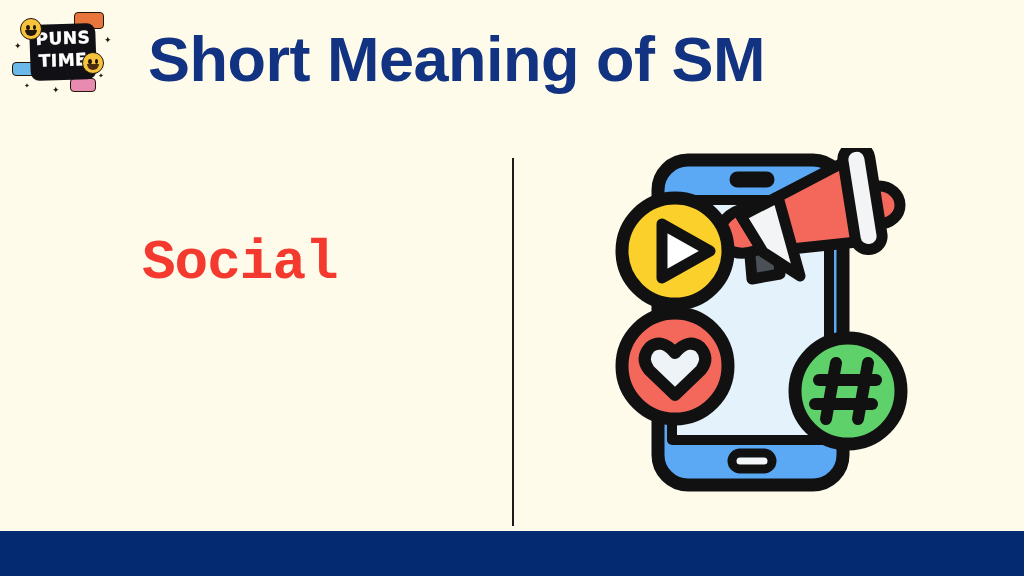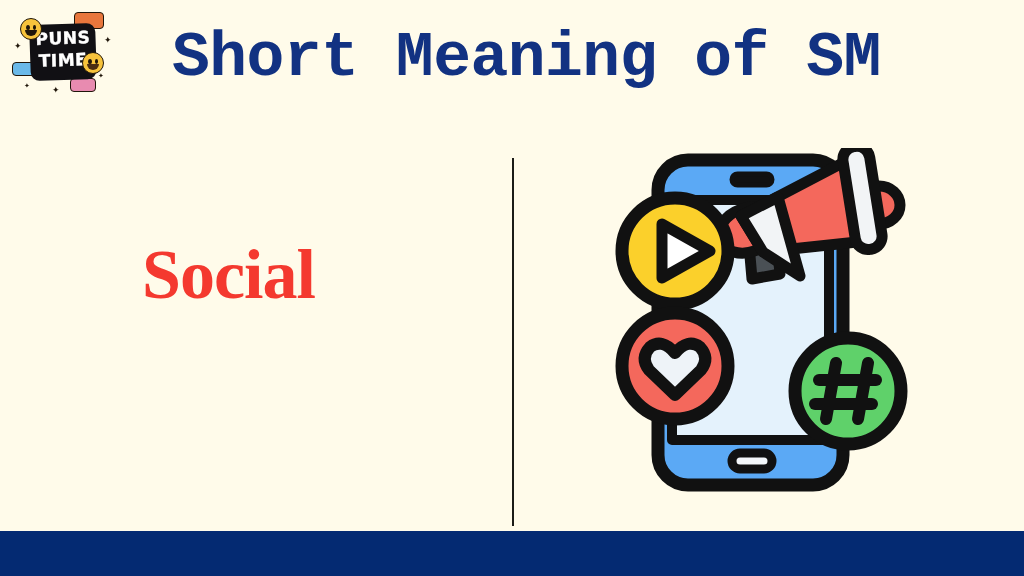--- a/index.html
+++ b/index.html
@@ -74,48 +74,47 @@
   #brand-logo .s3 { left:44px; top:80px; }
   #brand-logo .s4 { left:90px; top:66px; font-size:7px; }
   #brand-logo .s5 { left:16px; top:76px; font-size:7px; }
 
   
   #headline {
     position:absolute;
     left:148px; top:22px;
     width:830px;
     color:#123282;
-    font-family:Liberation Mono, monospace;
+    font-family:Liberation Sans, sans-serif;
     font-weight:bold;
     font-size:63px;
     line-height:1.18;
     letter-spacing:-0.5px;
     white-space:nowrap;
-    margin-left:24px;
   }
 
   
   #divider {
     position:absolute;
     left:512px; top:158px;
     width:2px; height:368px;
     background:#1b1b17;
   }
 
   
   #term-block {
     position:absolute;
     left:142px; top:218px;
     width:340px;
   }
   #term-block .term-line {
     color:#F4392F;
-    font-family:Liberation Serif, serif;
+    font-family:Liberation Mono, monospace;
     font-weight:bold;
-    font-size:70px;
+    font-size:56px;
     line-height:1.62;
     letter-spacing:-1px;
   }
 
   
   #illustration {
     position:absolute;
     left:600px; top:148px;
     width:330px; height:350px;
   }

